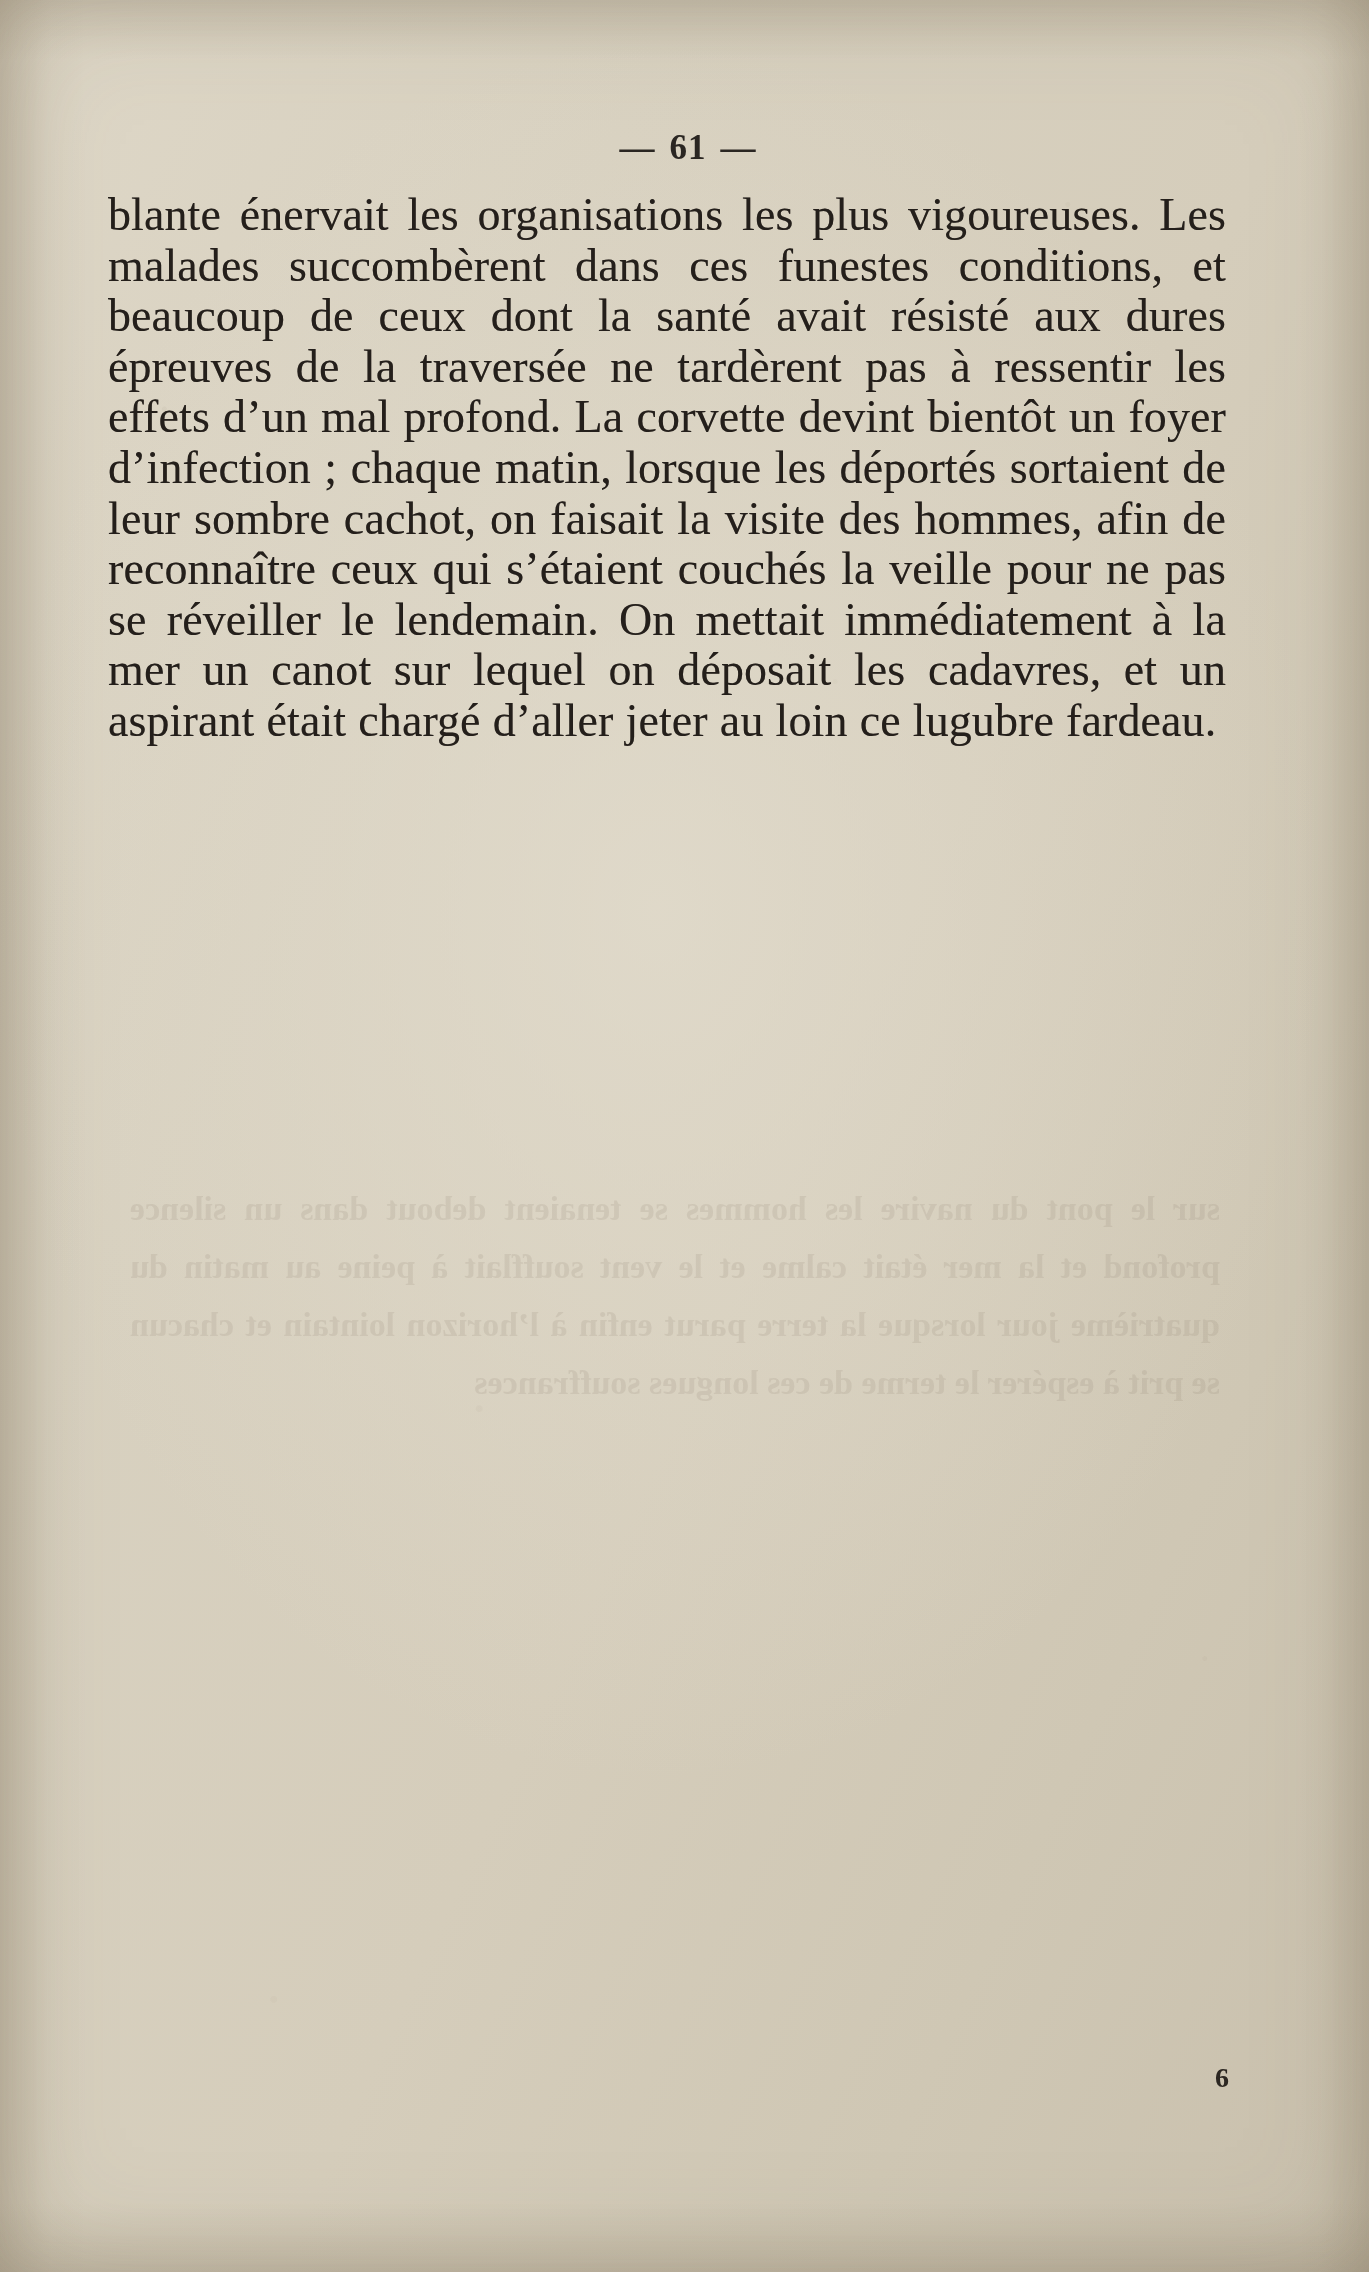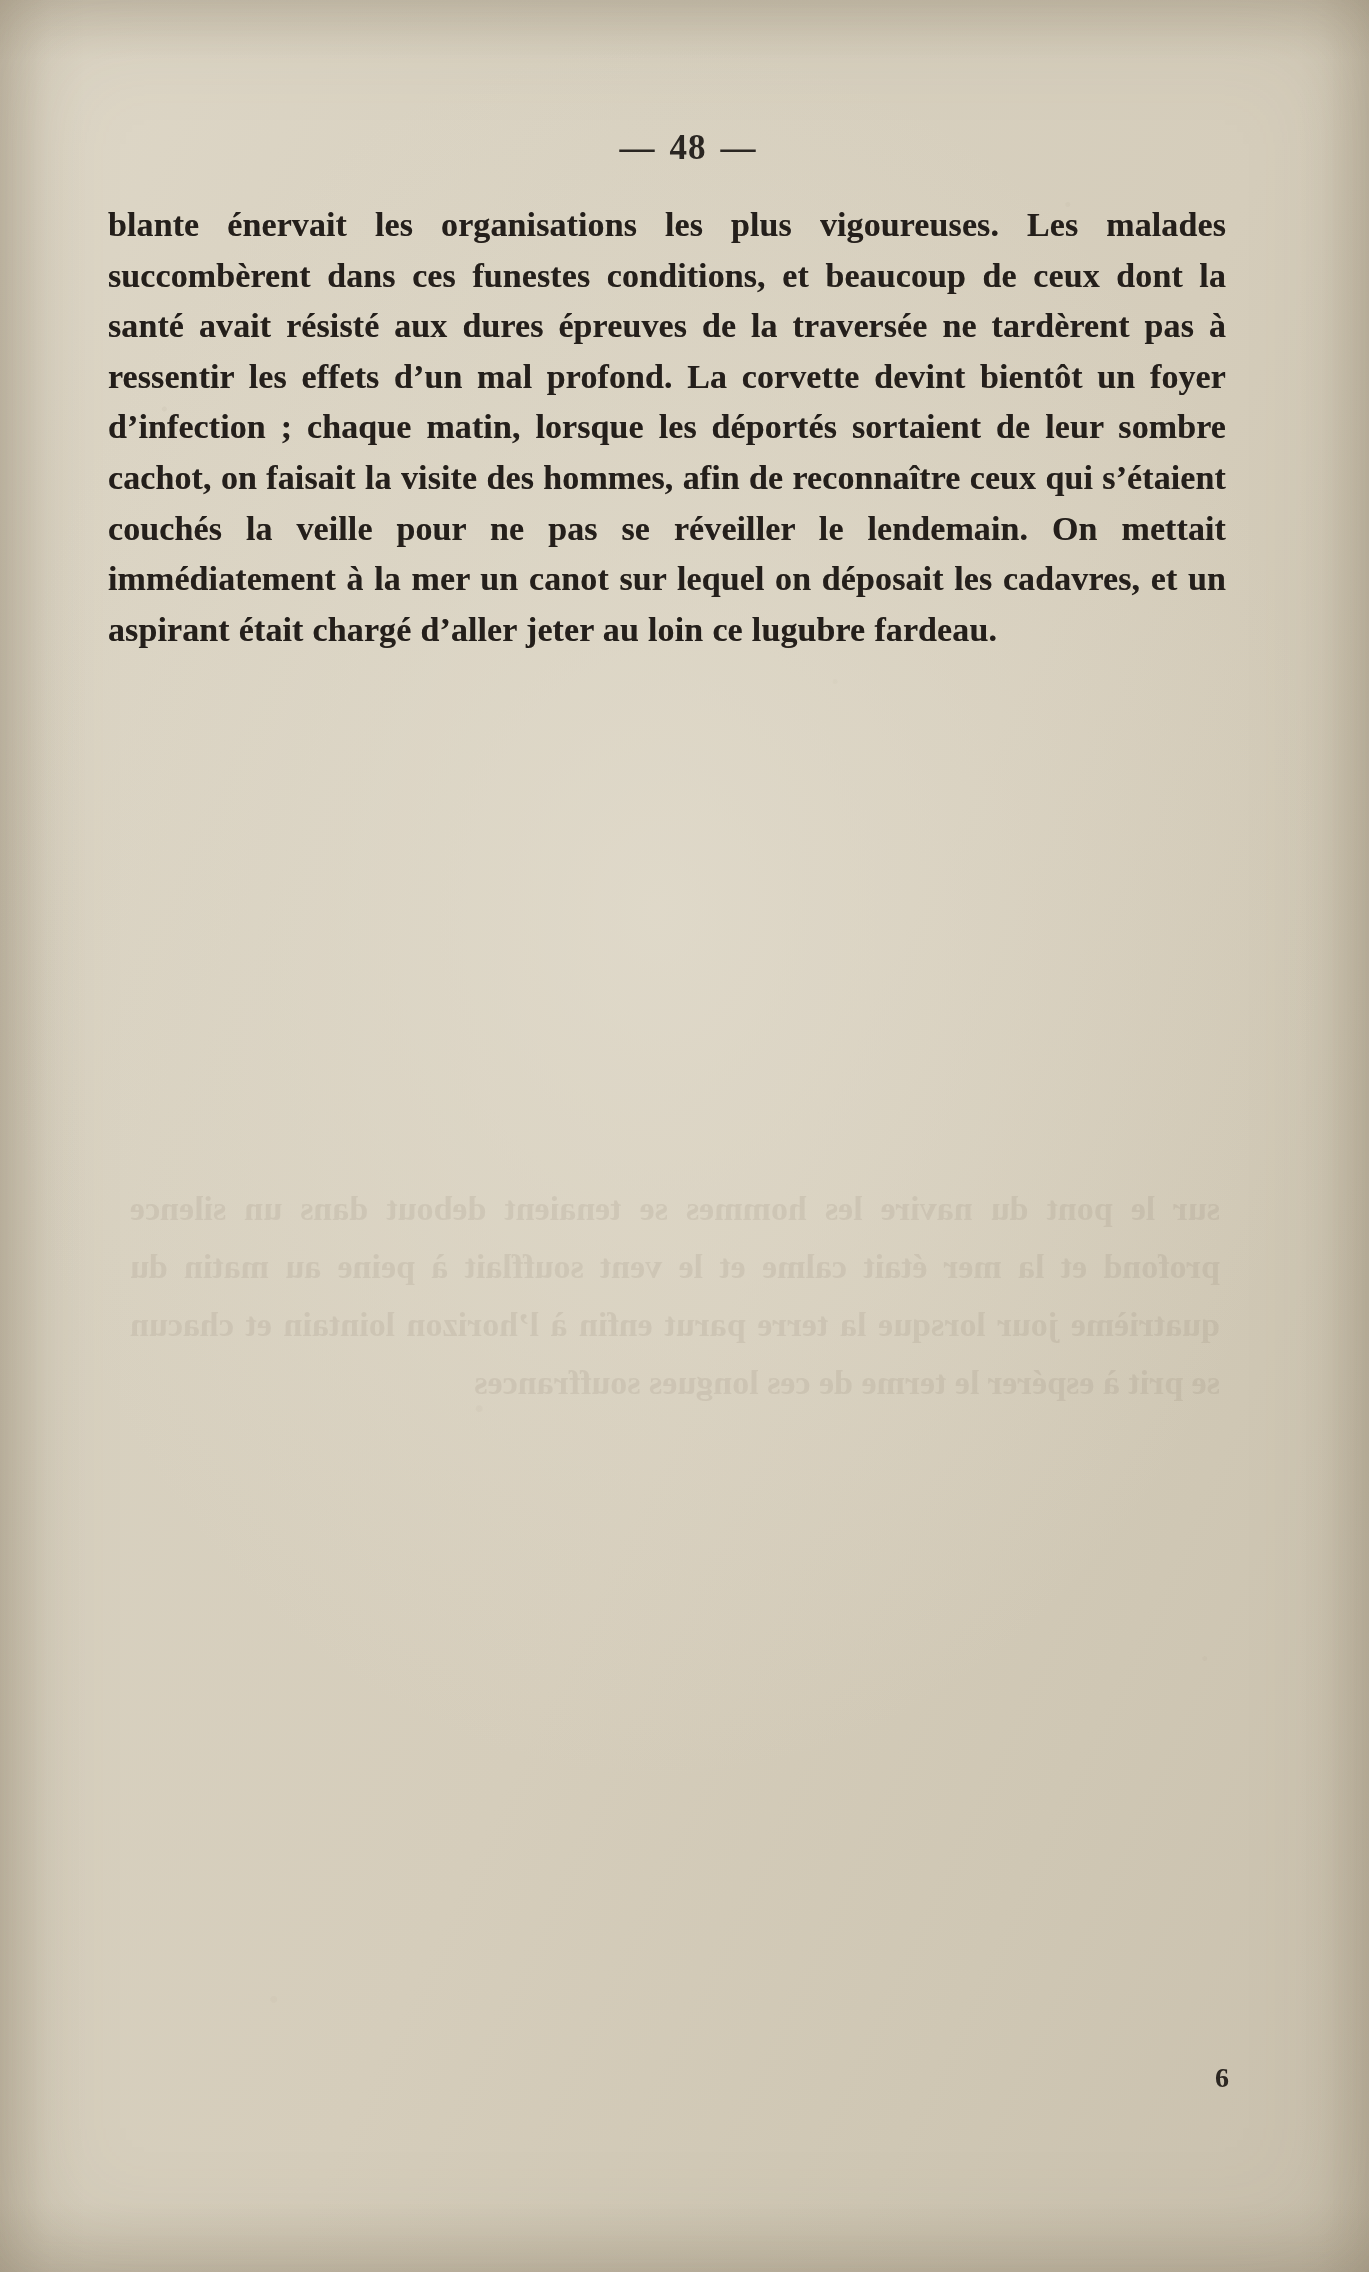--- a/index.html
+++ b/index.html
@@ -57,27 +57,27 @@
     font-weight: bold;
     letter-spacing: 1px;
     color: #2a2622;
   }
   .folio .dash {
     display: inline-block;
     margin: 0 14px;
     font-weight: bold;
   }
   .body-text {
-    margin-top: 32px;
+    margin-top: 22px;
     width: 1118px;
-    font-size: 34px;
+    font-size: 46px;
     line-height: 50.6px;
     text-align: justify;
     color: #241f1b;
-    font-weight: bold;
+    font-weight: normal;
     letter-spacing: 0.1px;
     word-spacing: 0.5px;
     text-shadow: 0 0 0.4px rgba(40,34,28,0.45);
   }
   .body-text p {
     margin: 0;
     text-indent: 0;
   }
   
   .showthrough {
@@ -133,21 +133,21 @@
 
 <div class="page">
 
   <div class="grain"></div>
 
   <div class="showthrough">sur le pont du navire les hommes se tenaient debout dans un silence profond et la mer était calme et le vent soufflait à peine au matin du quatrième jour lorsque la terre parut enfin à l’horizon lointain et chacun se prit à espérer le terme de ces longues souffrances</div>
 
   <div class="content">
 
     <div class="folio">
-      <span class="dash">—</span><span>48</span><span class="dash">—</span>
+      <span class="dash">—</span><span>61</span><span class="dash">—</span>
     </div>
 
     <div class="body-text">
       <p>blante énervait les organisations les plus vigoureuses. Les malades succombèrent dans ces funestes conditions, et beaucoup de ceux dont la santé avait résisté aux dures épreuves de la traversée ne tardèrent pas à ressentir les effets d’un mal profond. La corvette devint bientôt un foyer d’infection ; chaque matin, lorsque les déportés sortaient de leur sombre cachot, on faisait la visite des hommes, afin de reconnaître ceux qui s’étaient couchés la veille pour ne pas se réveiller le lendemain. On mettait immédiatement à la mer un canot sur lequel on déposait les cadavres, et un aspirant était chargé d’aller jeter au loin ce lugubre fardeau.</p>
     </div>
 
   </div>
 
   <div class="signature">6</div>
 

